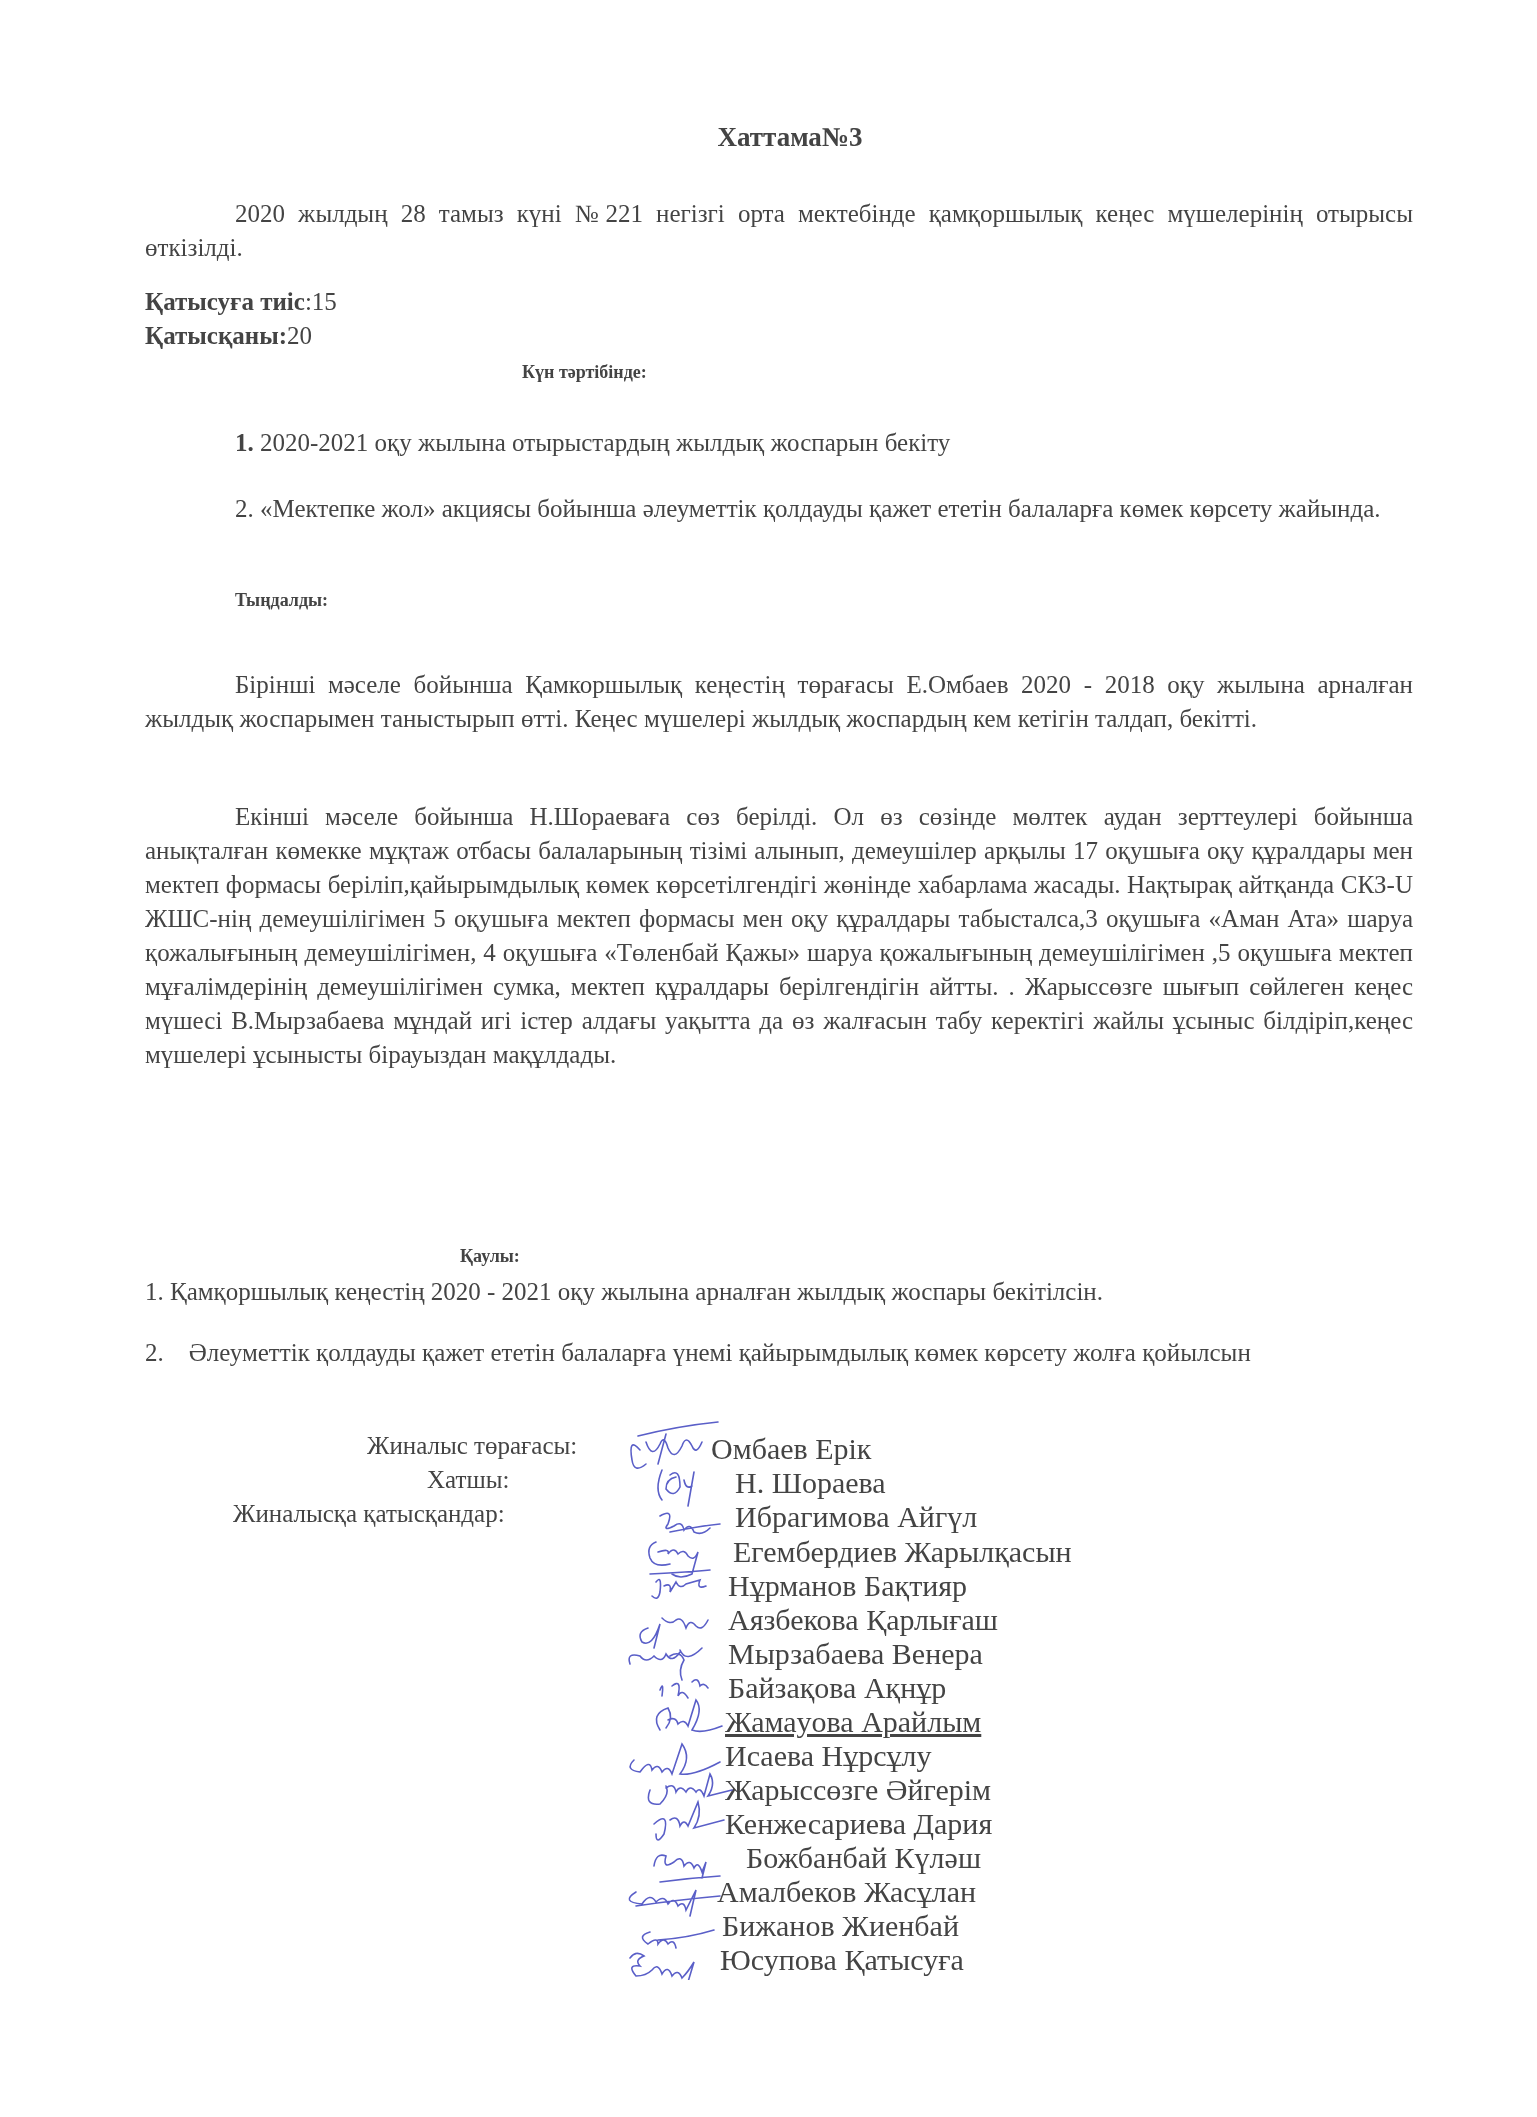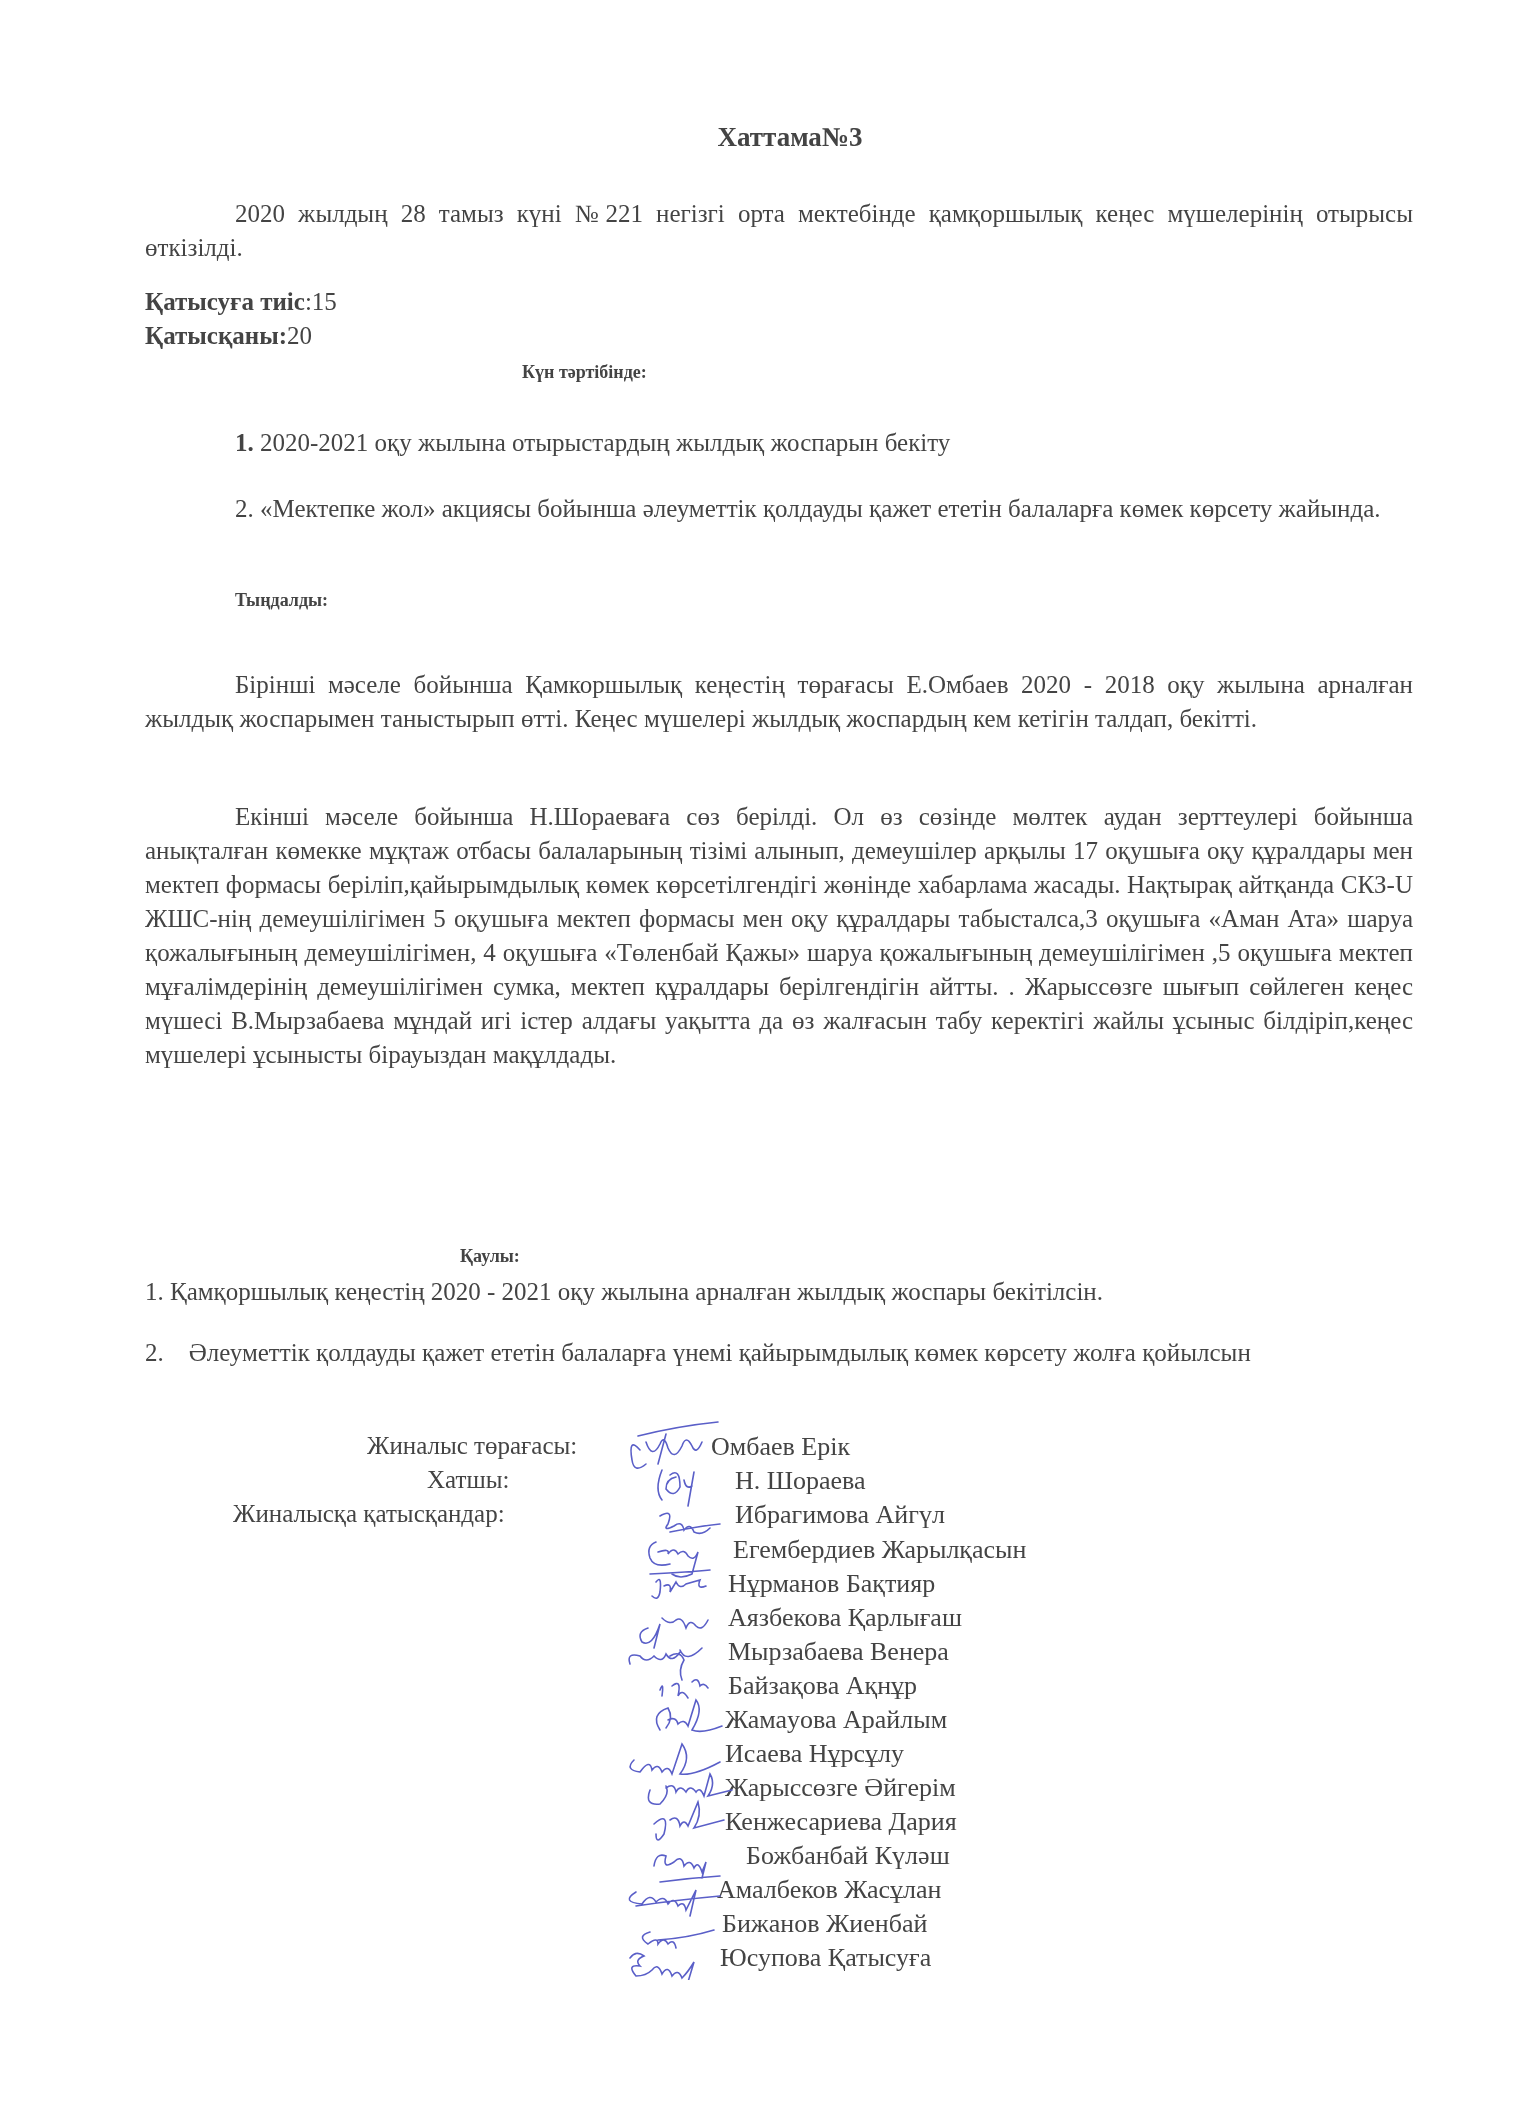--- a/index.html
+++ b/index.html
@@ -16,21 +16,21 @@
     .para {
       position: absolute; left: 145px; width: 1268px;
       font-size: 25px; line-height: 34px; text-align: justify;
       text-indent: 90px; white-space: normal;
     }
     .para.noindent { text-indent: 0; }
     .bold { font-weight: bold; }
     .label-line { font-size: 25px; }
     .heading { font-size: 18px; font-weight: bold; }
     .sig-label { font-size: 25px; text-align: right; }
-    .sig-name { font-size: 26px; }
+    .sig-name { font-size: 30px; }
   </style>
 </head>
 <body>
 
 <div>
 
   <div class="abs title">Хаттама№3</div>
 
   <div class="para" style="top:197px;">2020 жылдың 28 тамыз күні №221 негізгі орта мектебінде қамқоршылық кеңес мүшелерінің отырысы өткізілді.</div>
 
@@ -65,21 +65,21 @@
     <div class="abs sig-label" style="top:1500px; left:233px;">Жиналысқа қатысқандар:</div>
 
     <div class="abs sig-name" style="top:1432px; left:711px;">Омбаев Ерік</div>
     <div class="abs sig-name" style="top:1466px; left:735px;">Н. Шораева</div>
     <div class="abs sig-name" style="top:1500px; left:735px;">Ибрагимова Айгүл</div>
     <div class="abs sig-name" style="top:1535px; left:733px;">Егембердиев Жарылқасын</div>
     <div class="abs sig-name" style="top:1569px; left:728px;">Нұрманов Бақтияр</div>
     <div class="abs sig-name" style="top:1603px; left:728px;">Аязбекова Қарлығаш</div>
     <div class="abs sig-name" style="top:1637px; left:728px;">Мырзабаева Венера</div>
     <div class="abs sig-name" style="top:1671px; left:728px;">Байзақова Ақнұр</div>
-    <div class="abs sig-name" style="top:1705px; left:725px;">Жамаyова Арайлым</div>
+    <div class="abs sig-name" style="top:1705px; left:725px;text-decoration:underline;">Жамаyова Арайлым</div>
     <div class="abs sig-name" style="top:1739px; left:725px;">Исаева Нұрсұлу</div>
     <div class="abs sig-name" style="top:1773px; left:725px;">Жарыссөзге Әйгерім</div>
     <div class="abs sig-name" style="top:1807px; left:725px;">Кенжесариева Дария</div>
     <div class="abs sig-name" style="top:1841px; left:722px;margin-left:24px;">Божбанбай Күләш</div>
     <div class="abs sig-name" style="top:1875px; left:717px;text-align:right;">Амалбеков Жасұлан</div>
     <div class="abs sig-name" style="top:1909px; left:722px;">Бижанов Жиенбай</div>
     <div class="abs sig-name" style="top:1943px; left:720px;">Юсупова Қатысуға</div>
 
     <svg class="abs" style="top:1420px; left:610px;" width="130" height="560" viewBox="0 0 130 560">
       <g fill="none" stroke="#5a5fc8" stroke-width="1.6" stroke-linecap="round">

